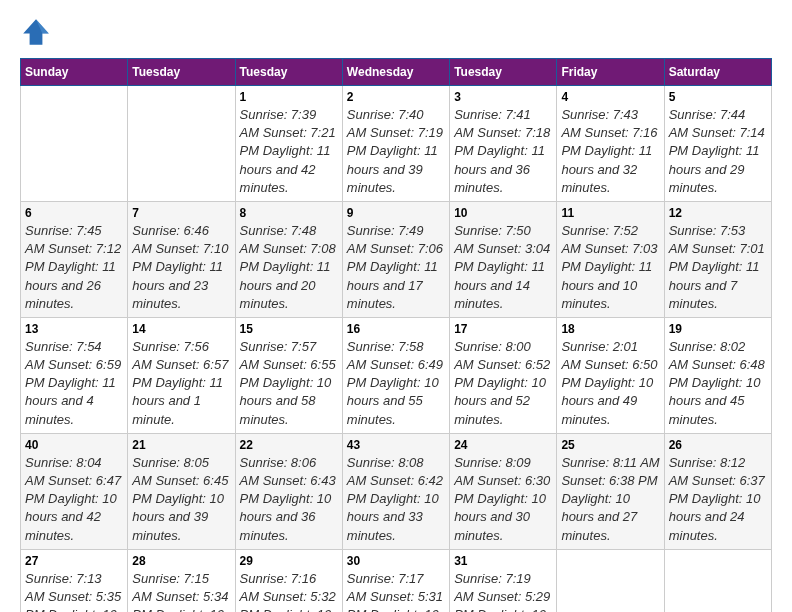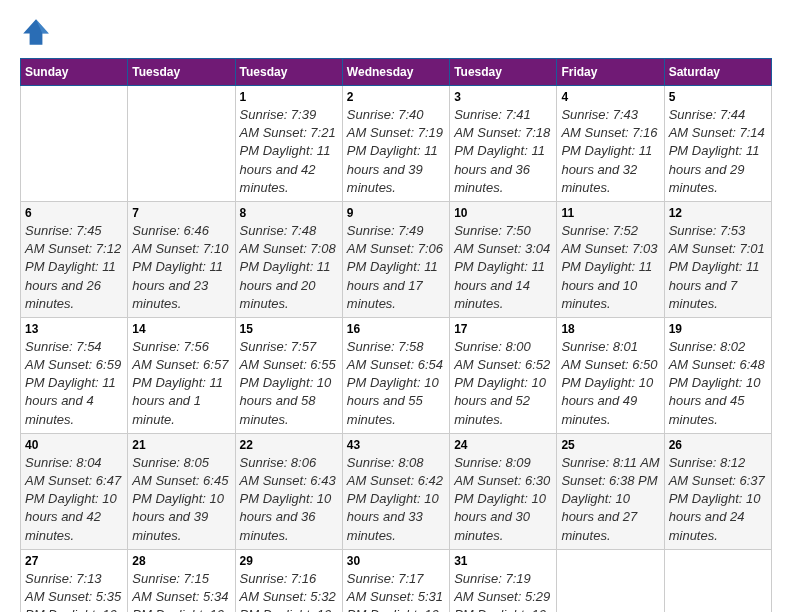--- a/index.html
+++ b/index.html
@@ -207,32 +207,32 @@
         </td>
         <td>
           <span class="day-num">15</span>
           <div class="day-info">Sunrise: 7:57 AM
 Sunset: 6:55 PM
 Daylight: 10 hours and 58 minutes.</div>
         </td>
         <td>
           <span class="day-num">16</span>
           <div class="day-info">Sunrise: 7:58 AM
-Sunset: 6:54 PM
+Sunset: 6:49 PM
 Daylight: 10 hours and 55 minutes.</div>
         </td>
         <td>
           <span class="day-num">17</span>
           <div class="day-info">Sunrise: 8:00 AM
 Sunset: 6:52 PM
 Daylight: 10 hours and 52 minutes.</div>
         </td>
         <td>
           <span class="day-num">18</span>
-          <div class="day-info">Sunrise: 8:01 AM
+          <div class="day-info">Sunrise: 2:01 AM
 Sunset: 6:50 PM
 Daylight: 10 hours and 49 minutes.</div>
         </td>
         <td>
           <span class="day-num">19</span>
           <div class="day-info">Sunrise: 8:02 AM
 Sunset: 6:48 PM
 Daylight: 10 hours and 45 minutes.</div>
         </td>
       </tr>

